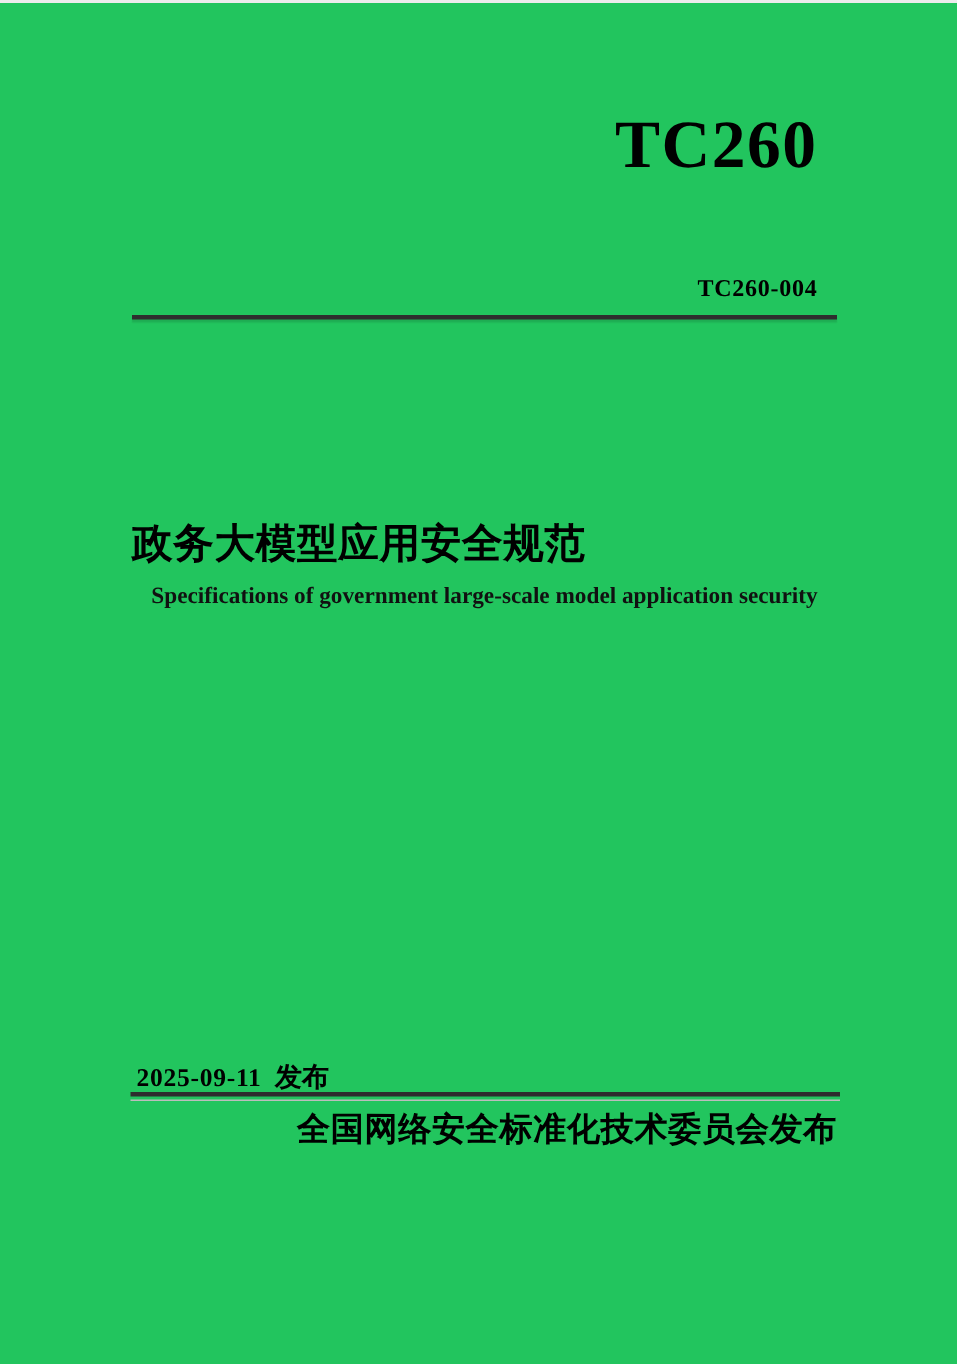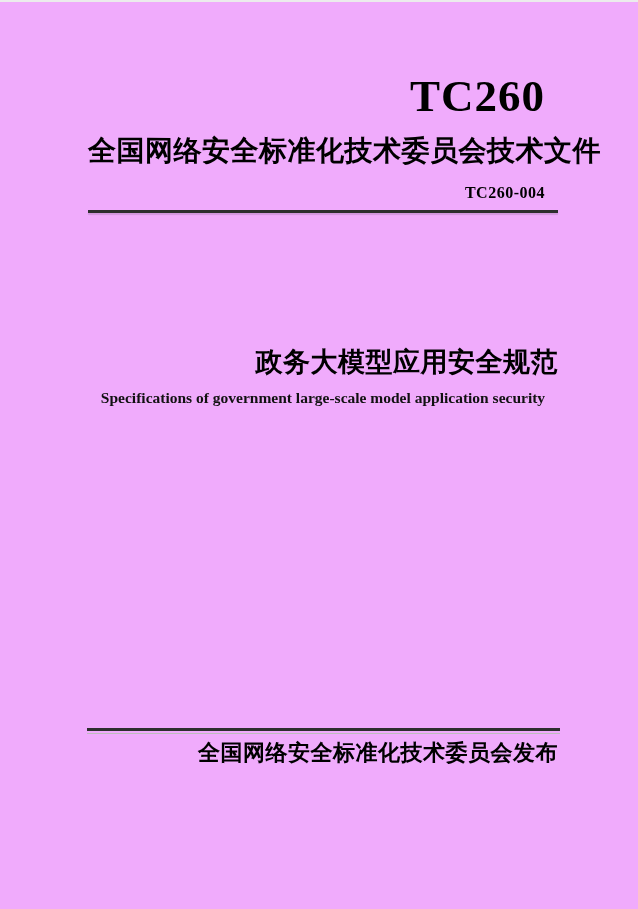--- a/index.html
+++ b/index.html
@@ -4,21 +4,21 @@
 <style>
   html, body {
     margin: 0;
     padding: 0;
     background: #ffffff;
   }
   .page {
     position: relative;
     width: 638px;
     height: 909px;
-    background: #f0abfc;
+    background: #22c55e;
     overflow: hidden;
     font-family: "Liberation Sans", sans-serif;
     color: #070707;
   }
   .top-edge {
     position: absolute;
     top: 0; left: 0;
     width: 100%; height: 2px;
     background: #ececec;
   }
@@ -67,21 +67,21 @@
     left: 88px;
     width: 470px;
     box-shadow: 0 2px 1px rgba(0,0,0,0.12);
   }
   .title-zh {
     position: absolute;
     top: 346px;
     left: 88px;
     width: 470px;
     margin: 0;
-    text-align: right;
+    text-align: left;
     font-weight: bold;
     font-size: 27px;
     line-height: 1.2;
     white-space: nowrap;
     letter-spacing: 0.5px;
     color: #000000;
   }
   .title-en {
     position: absolute;
     top: 388px;
@@ -144,30 +144,32 @@
 </style>
 </head>
 <body>
 
 <div class="page">
 
   <div class="top-edge"></div>
 
   <div class="org-code">TC260</div>
 
-  <div class="committee-heading">全国网络安全标准化技术委员会技术文件</div>
 
   <div class="doc-number">TC260-004</div>
 
   <div class="rule rule-top"></div>
 
   <h1 class="title-zh">政务大模型应用安全规范</h1>
 
   <div class="title-en">Specifications of government large-scale model application security</div>
 
+  <div class="release-line">
+    <span class="release-date">2025-09-11</span><span class="release-action">发布</span>
+  </div>
 
   <div class="rule rule-bottom"></div>
 
   <div class="rule-echo"></div>
 
   <div class="publisher">全国网络安全标准化技术委员会发布</div>
 
 </div>
 
 </body></html>

